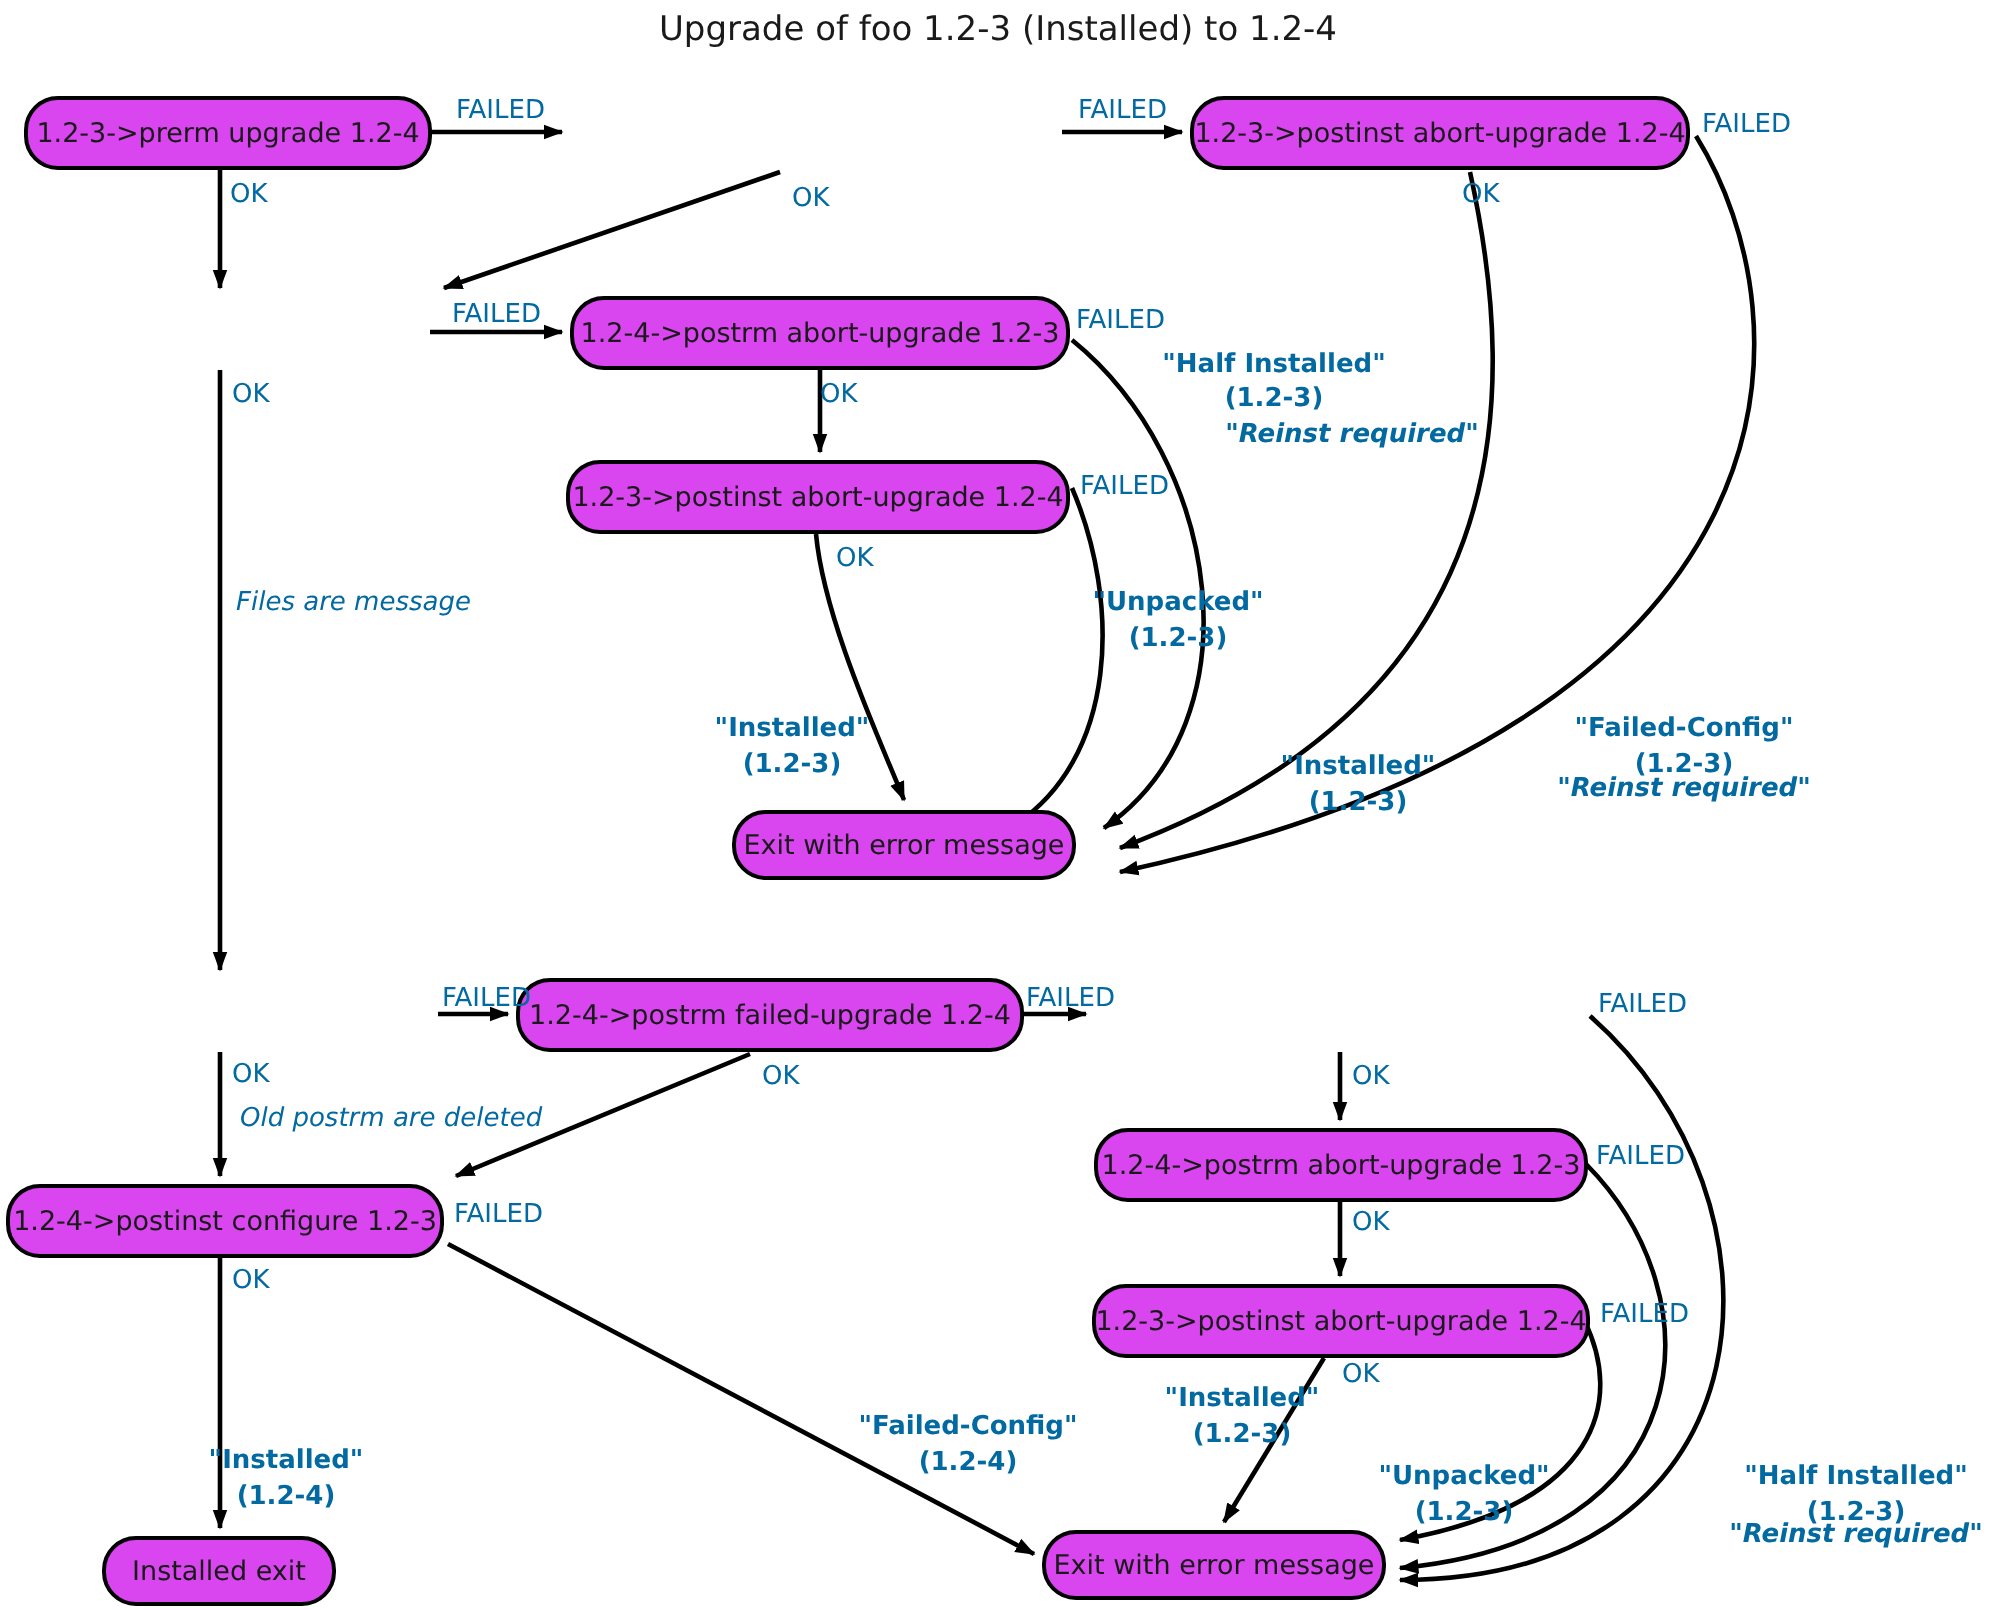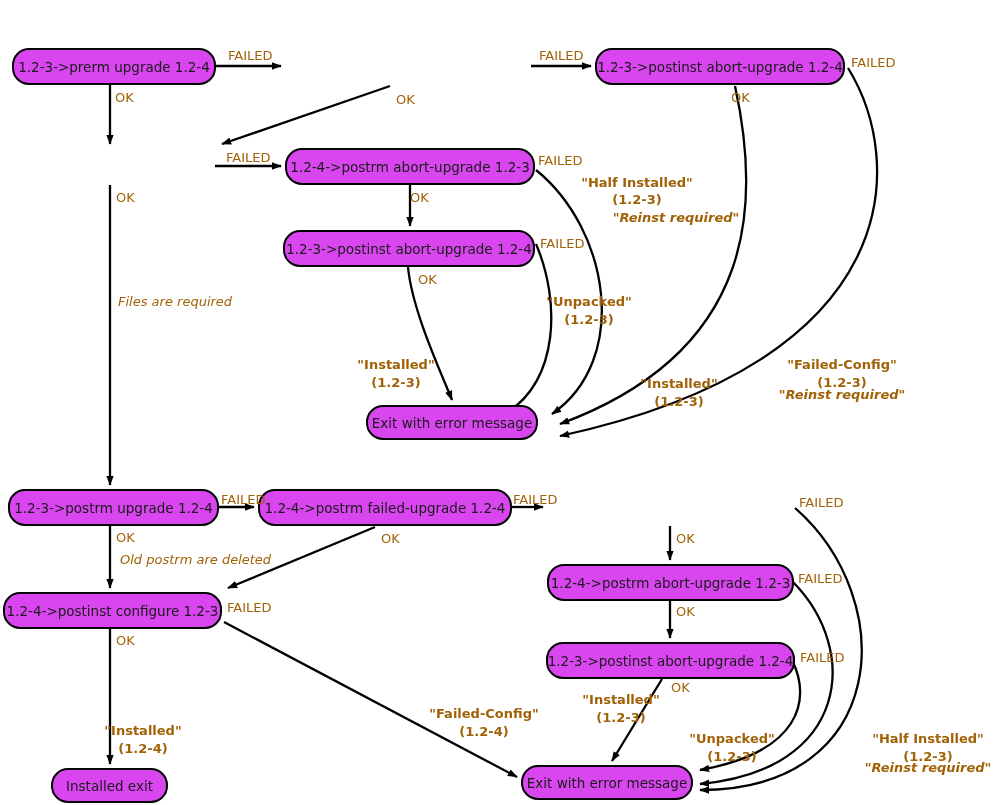--- a/index.html
+++ b/index.html
@@ -31,21 +31,21 @@
     color: #1a1a1a;
     font-size: 13.5px;
     display: flex;
     align-items: center;
     justify-content: center;
     white-space: nowrap;
     z-index: 3;
   }
   .lbl {
     position: absolute;
-    color: #a16207;
+    color: #0369a1;
     font-size: 13px;
     white-space: nowrap;
     z-index: 4;
   }
   .lbl.bold {
     font-weight: bold;
     font-size: 13px;
   }
   .lbl.bolditalic {
     font-weight: bold;
@@ -69,20 +69,21 @@
     font-size: 17px;
     color: #1a1a1a;
     z-index: 5;
   }
 </style>
 </head>
 <body>
 
 <div id="canvas">
 
+  <div id="title">Upgrade of foo 1.2-3 (Installed) to 1.2-4</div>
 
   <svg id="svg-layer" viewBox="0 0 998 805" xmlns="http://www.w3.org/2000/svg">
     <defs>
       <marker id="ah" markerWidth="11" markerHeight="11" refX="9.2" refY="4" orient="auto" markerUnits="userSpaceOnUse">
         <path d="M0,0.3 L10,4 L0,7.7 z" fill="#000"></path>
       </marker>
     </defs>
     <g fill="none" stroke="#000" stroke-width="2.3">
 
       <path d="M216,66 L281,66" marker-end="url(#ah)"></path>
@@ -128,21 +129,20 @@
 
       <path d="M795,508 C900,600 890,790 700,790" marker-end="url(#ah)"></path>
     </g>
   </svg>
 
   <div class="node" style="left:12px;  top:48px;  width:204px; height:37px;">1.2-3-&gt;prerm upgrade 1.2-4</div>
   <div class="node" style="left:595px; top:48px;  width:250px; height:37px;">1.2-3-&gt;postinst abort-upgrade 1.2-4</div>
   <div class="node" style="left:285px; top:148px; width:250px; height:37px;">1.2-4-&gt;postrm abort-upgrade 1.2-3</div>
   <div class="node" style="left:283px; top:230px; width:252px; height:37px;">1.2-3-&gt;postinst abort-upgrade 1.2-4</div>
   <div class="node" style="left:366px; top:405px; width:172px; height:35px;">Exit with error message</div>
-  <div class="node" style="left:8px;   top:489px; width:211px; height:37px;">1.2-3-&gt;postrm upgrade 1.2-4</div>
   <div class="node" style="left:258px; top:489px; width:254px; height:37px;">1.2-4-&gt;postrm failed-upgrade 1.2-4</div>
   <div class="node" style="left:3px;   top:592px; width:219px; height:37px;">1.2-4-&gt;postinst configure 1.2-3</div>
   <div class="node" style="left:547px; top:564px; width:247px; height:37px;">1.2-4-&gt;postrm abort-upgrade 1.2-3</div>
   <div class="node" style="left:546px; top:642px; width:249px; height:37px;">1.2-3-&gt;postinst abort-upgrade 1.2-4</div>
   <div class="node" style="left:51px;  top:768px; width:117px; height:35px;">Installed exit</div>
   <div class="node" style="left:521px; top:765px; width:172px; height:35px;">Exit with error message</div>
 
   <div class="lbl" style="left:228px; top:48px;">FAILED</div>
   <div class="lbl" style="left:539px; top:48px;">FAILED</div>
   <div class="lbl" style="left:851px; top:55px;">FAILED</div>
@@ -161,21 +161,21 @@
   <div class="lbl" style="left:116px; top:530px;">OK</div>
   <div class="lbl" style="left:381px; top:531px;">OK</div>
   <div class="lbl" style="left:676px; top:531px;">OK</div>
   <div class="lbl" style="left:798px; top:571px;">FAILED</div>
   <div class="lbl" style="left:676px; top:604px;">OK</div>
   <div class="lbl" style="left:227px; top:600px;">FAILED</div>
   <div class="lbl" style="left:800px; top:650px;">FAILED</div>
   <div class="lbl" style="left:671px; top:680px;">OK</div>
   <div class="lbl" style="left:116px; top:633px;">OK</div>
 
-  <div class="lbl italic" style="left:118px; top:294px;">Files are required</div>
+  <div class="lbl italic" style="left:118px; top:294px;">Files are message</div>
   <div class="lbl italic" style="left:120px; top:552px;">Old postrm are deleted</div>
 
   <div class="lbl bold center" style="left:637px; top:175px;">"Half Installed"</div>
   <div class="lbl bold center" style="left:637px; top:192px;">(1.2-3)</div>
   <div class="lbl bolditalic center" style="left:676px; top:210px;">"Reinst required"</div>
 
   <div class="lbl bold center" style="left:589px; top:294px;">"Unpacked"</div>
   <div class="lbl bold center" style="left:589px; top:312px;">(1.2-3)</div>
 
   <div class="lbl bold center" style="left:396px; top:357px;">"Installed"</div>

